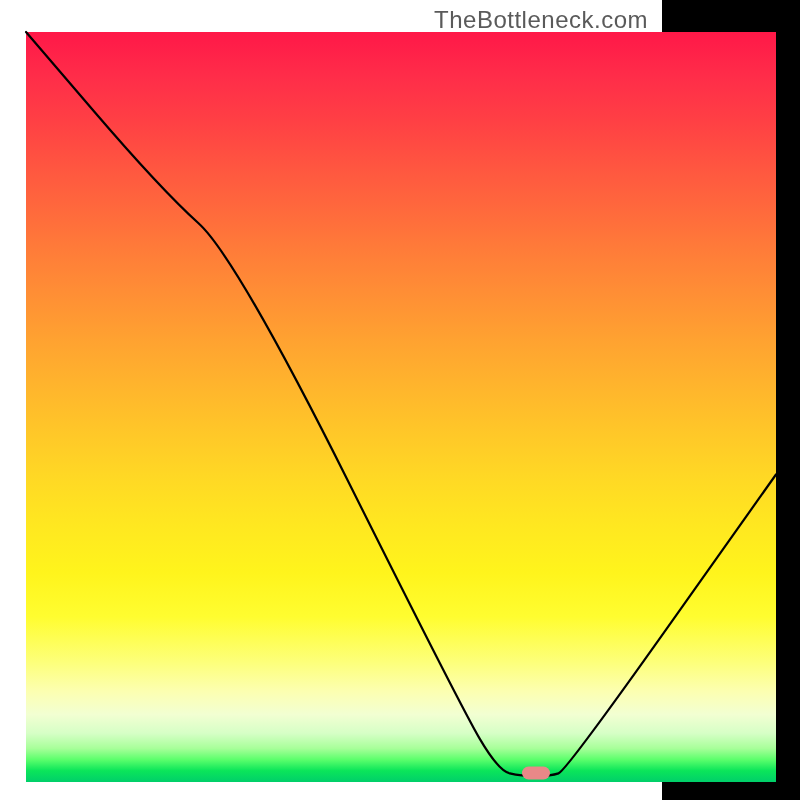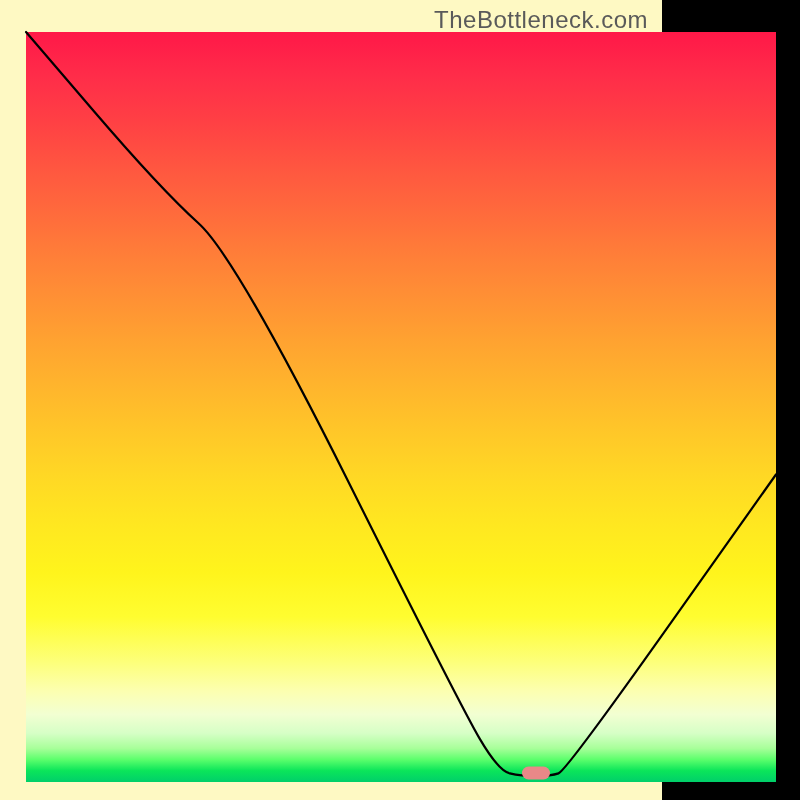--- a/index.html
+++ b/index.html
@@ -8,21 +8,21 @@
     width: 800px;
     height: 800px;
     background: #000;
     overflow: hidden;
     font-family: Arial, Helvetica, sans-serif;
   }
   .outer {
     position: relative;
     width: 662px;
     height: 800px;
-    background: #fef9c3;
+    background: #ffffff;
   }
   .watermark {
     position: absolute;
     top: 6px;
     right: 14px;
     color: #5a5a5a;
     font-size: 24px;
     font-weight: 500;
     letter-spacing: 0.5px;
     z-index: 10;

